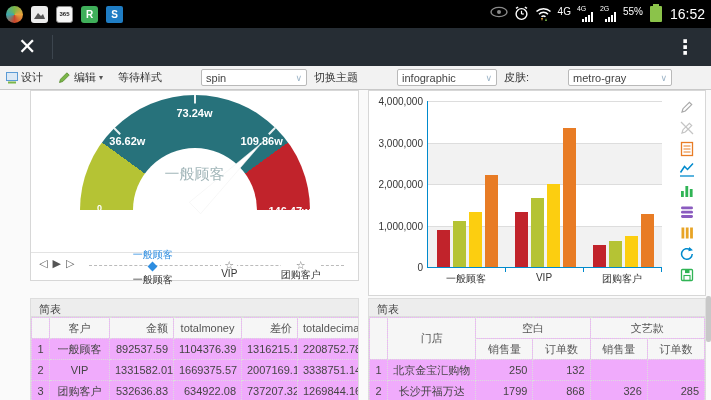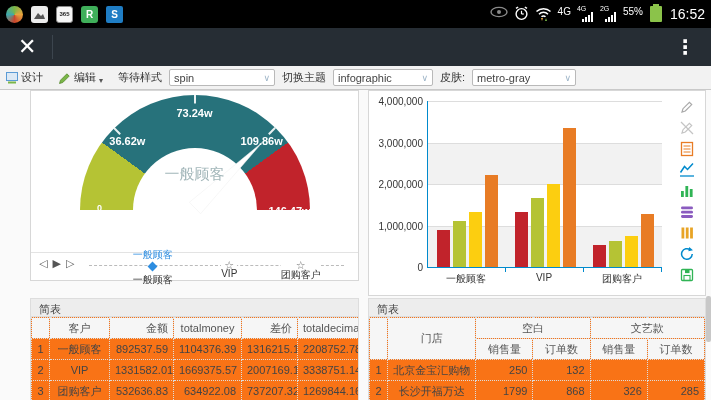--- a/index.html
+++ b/index.html
@@ -29,21 +29,21 @@
   .nav-close{color:#fff;font-size:22px;font-weight:300;margin-left:18px;cursor:pointer;line-height:1;}
   .nav-divider{width:1px;height:24px;background:#3c454e;margin-left:16px;}
   .nav-menu{margin-left:auto;margin-right:16px;color:#fff;font-size:20px;font-weight:bold;cursor:pointer;line-height:1;}
   
   .toolbar{height:23px;background:#f2f2f2;border-bottom:1px solid #c9c9c9;display:flex;align-items:center;
            font-size:11px;color:#333;padding:0 6px;gap:7px;box-sizing:content-box;}
   .tb-btn{display:flex;align-items:center;gap:3px;cursor:pointer;}
   .tb-caret{font-size:8px;color:#555;}
   .tb-label{color:#333;}
   .tb-select{background:#fff;border:1px solid #b9b9b9;border-radius:2px;height:17px;display:flex;align-items:center;
-             justify-content:space-between;padding:0 4px;color:#444;cursor:pointer;box-sizing:border-box;}
+             justify-content:space-between;padding:0 4px;color:#444;cursor:pointer;box-sizing:border-box;margin-left:32px;}
   .chev{color:#9bb3c6;font-size:9px;}
   
   .content{position:relative;height:311px;background:#fafafa;}
   .panel{position:absolute;background:#fff;border:1px solid #d7d7d7;box-sizing:border-box;}
   .gauge-panel{left:30px;top:0;width:329px;height:191px;}
   .bar-panel{left:368px;top:0;width:338px;height:206px;}
   
   .gauge{position:absolute;left:50%;top:4px;width:230px;height:115px;transform:translateX(-50%);}
   .gauge-arc{position:absolute;inset:0;border-radius:115px 115px 0 0;}
   .gauge-inner{position:absolute;left:53px;bottom:0;width:124px;height:62px;background:#fff;border-radius:62px 62px 0 0;}
@@ -68,21 +68,21 @@
   .grid-line{position:absolute;left:0;right:0;height:1px;background:#ddd;}
   .split-band{position:absolute;left:0;right:0;background:#e8e8e8;opacity:.55;}
   .ylab{position:absolute;width:54px;text-align:right;font-size:10px;color:#333;left:0;}
   .bar-group{position:absolute;bottom:0;display:flex;align-items:flex-end;gap:3px;justify-content:center;}
   .bar{width:13px;}
   .xlab{position:absolute;font-size:10px;color:#333;text-align:center;transform:translateX(-50%);white-space:nowrap;}
   .xtick{position:absolute;width:1px;height:4px;background:#008acd;}
   .toolbox{position:absolute;right:10px;top:8px;display:flex;flex-direction:column;gap:5px;}
   .toolbox .tbx{width:16px;height:16px;cursor:pointer;}
   
-  .table-card{position:absolute;background:#f97316;border:1px solid #ddd;box-sizing:border-box;overflow:hidden;}
+  .table-card{position:absolute;background:#f0abfc;border:1px solid #ddd;box-sizing:border-box;overflow:hidden;}
   .left-table{left:30px;top:208px;width:329px;height:103px;}
   .right-table{left:368px;top:208px;width:338px;height:103px;}
   .tcard-title{height:18px;background:#ededed;border-bottom:1px solid #ddd;font-size:11px;color:#444;
                padding:3px 8px 0;box-sizing:border-box;}
   table{width:100%;border-collapse:collapse;font-size:11px;color:#444;table-layout:fixed;}
   th,td{border:1px dotted #ddd;padding:1px 5px;height:18px;font-weight:normal;overflow:hidden;white-space:nowrap;}
   th{background:#f6f6f6;color:#555;}
   .al-r{text-align:right;} .al-l{text-align:center;} .al-c{text-align:center;}
   .vscroll{position:absolute;right:0px;top:206px;width:5px;height:46px;background:#c8c8c8;border-radius:2px;cursor:pointer;}
 </style>
@@ -152,21 +152,21 @@
 </div>
 
 <div class="toolbar">
   <span class="tb-btn">
     <svg width="12" height="12" viewBox="0 0 12 12">
       <rect x="0.5" y="0.5" width="11" height="8" fill="#dce9f5" stroke="#5b9bd5"></rect>
       <rect x="2" y="9.5" width="8" height="2" fill="#7ab648"></rect>
     </svg>
     <span class="tb-label">设计</span>
   </span>
-  <span class="tb-btn" style="margin-left:8px;align-items:flex-end;">
+  <span class="tb-btn" style="margin-left:8px;">
     <svg width="13" height="13" viewBox="0 0 13 13">
       <path d="M1.5 11.5l1-3.3 6.4-6.4 2.3 2.3-6.4 6.4-3.3 1z" fill="#7ab648" stroke="#578a2e" stroke-width="0.8"></path>
     </svg>
     <span class="tb-label">编辑</span>
     <span class="tb-caret">▾</span>
   </span>
   <span class="tb-label" style="margin-left:8px;">等待样式</span>
   <span class="tb-select" style="width:106px;">
     <span>spin</span>
     <span class="chev">∨</span>

